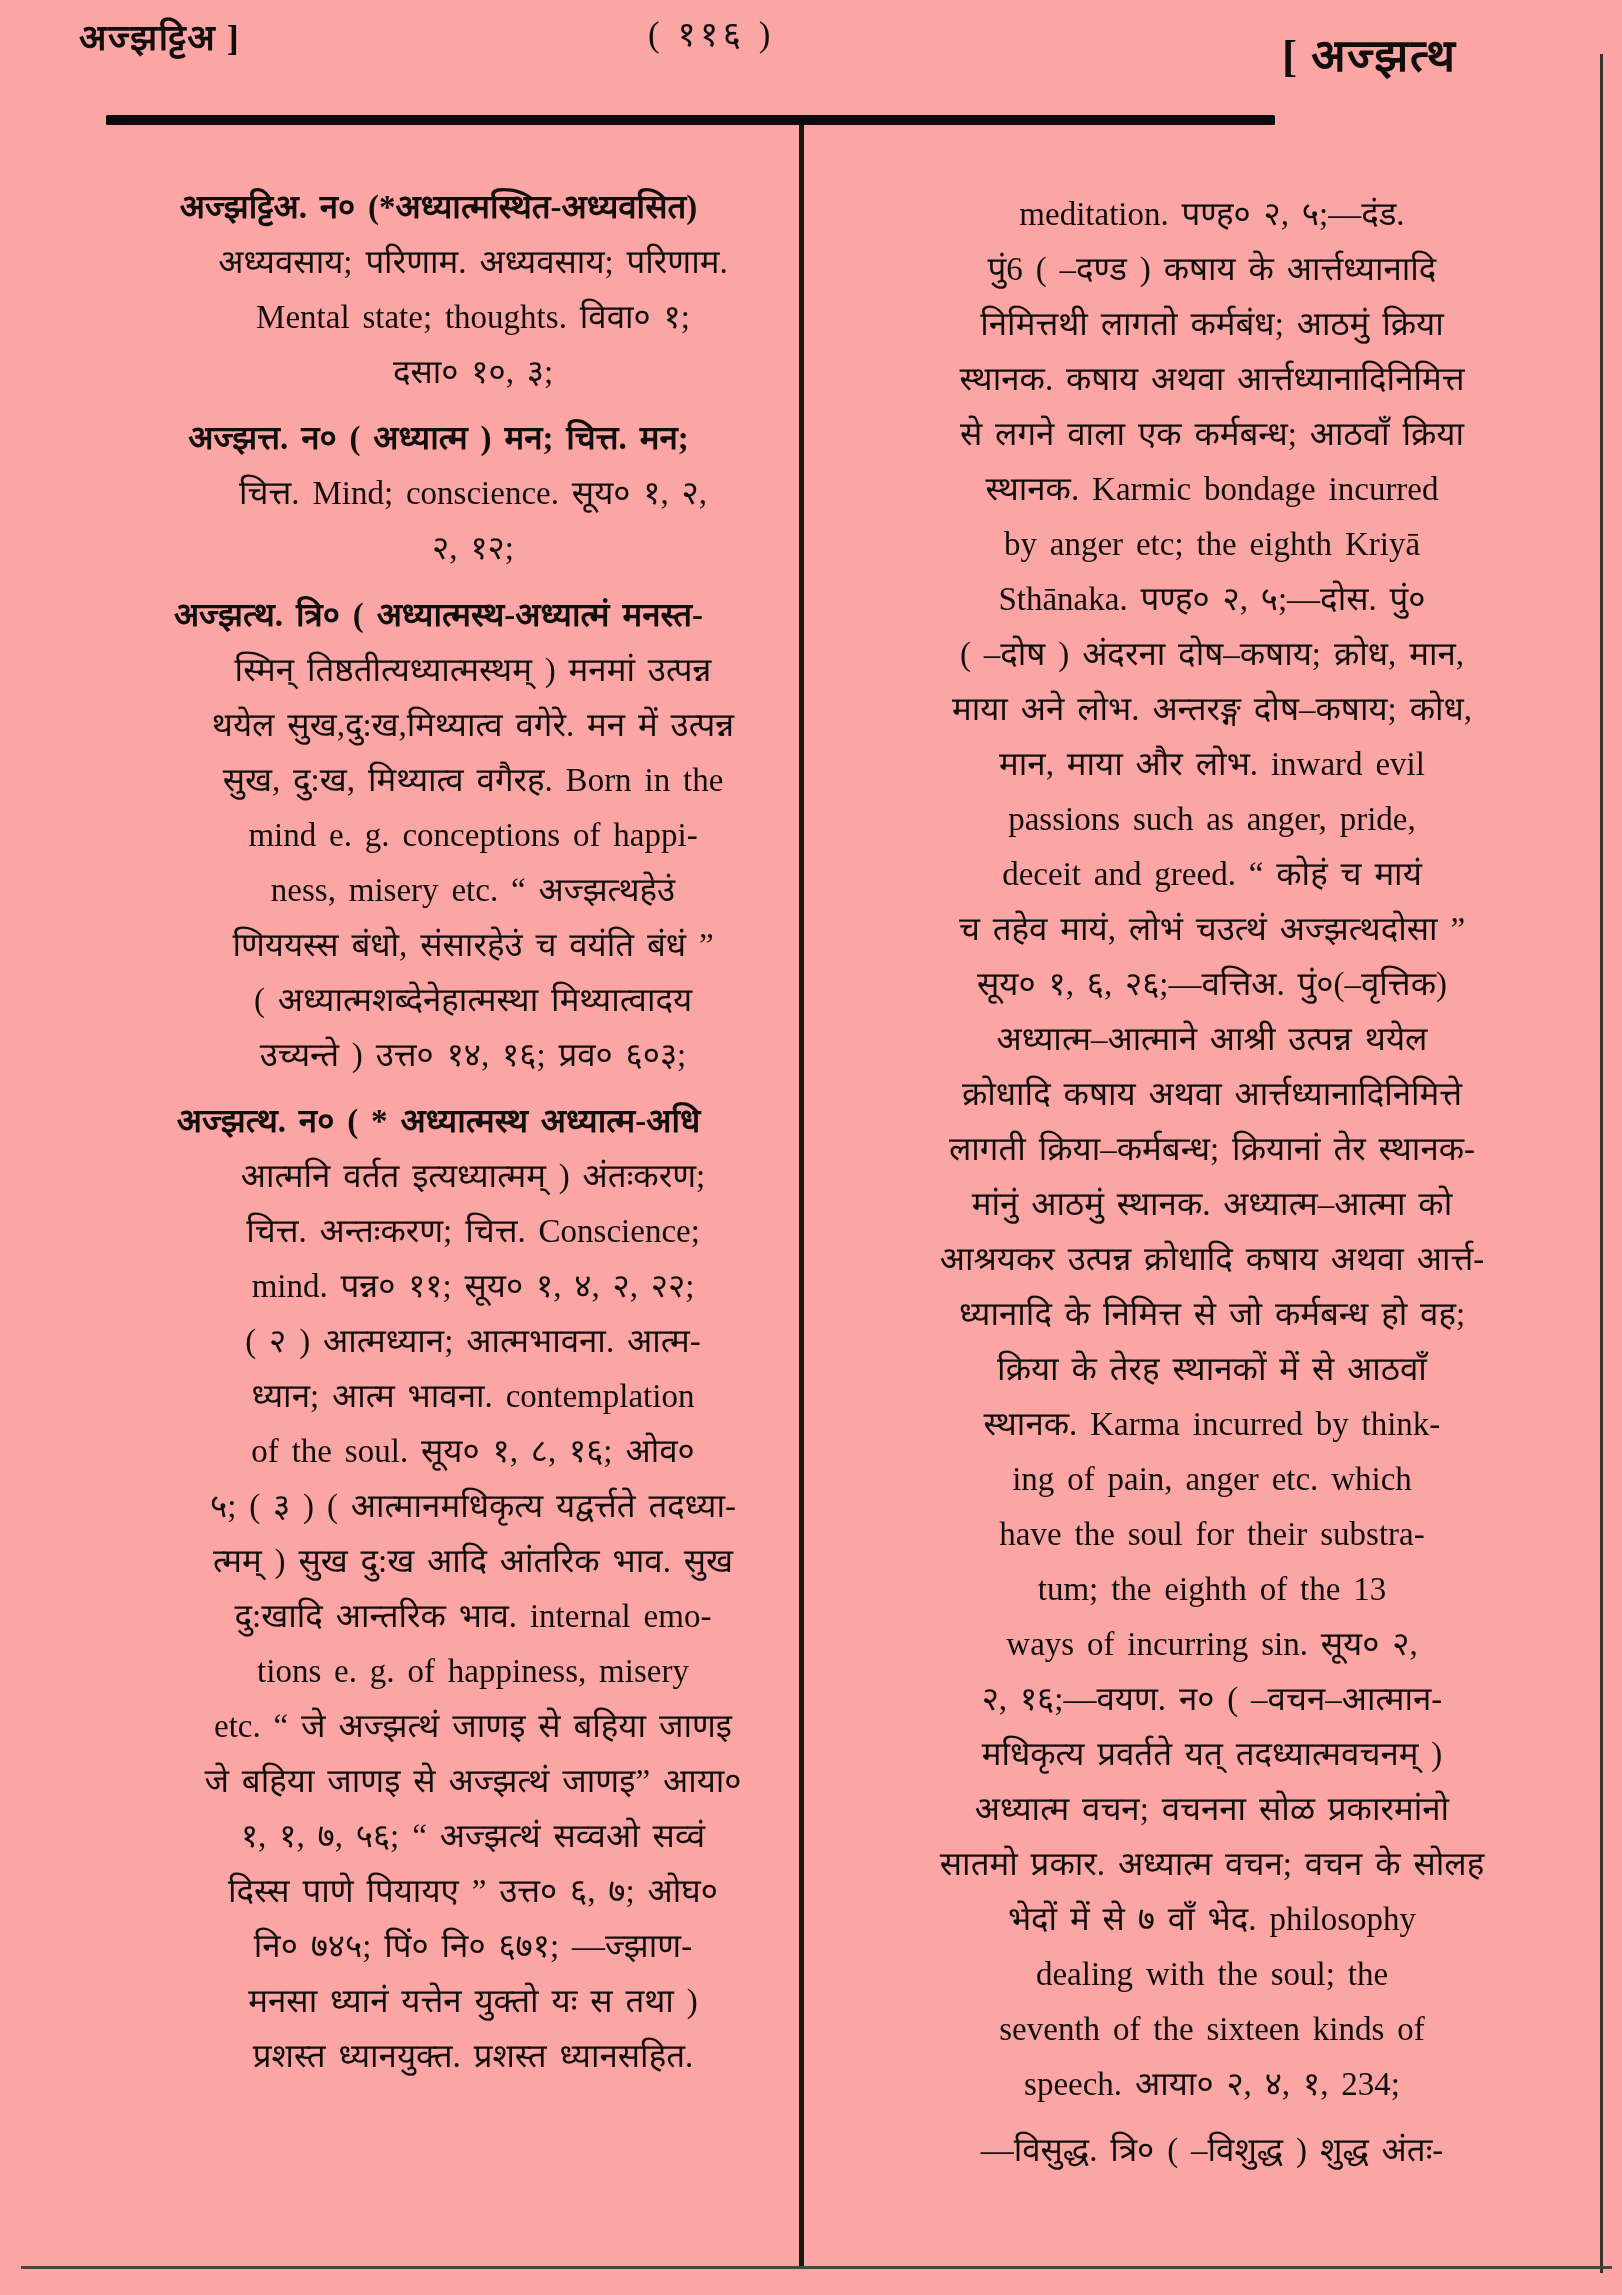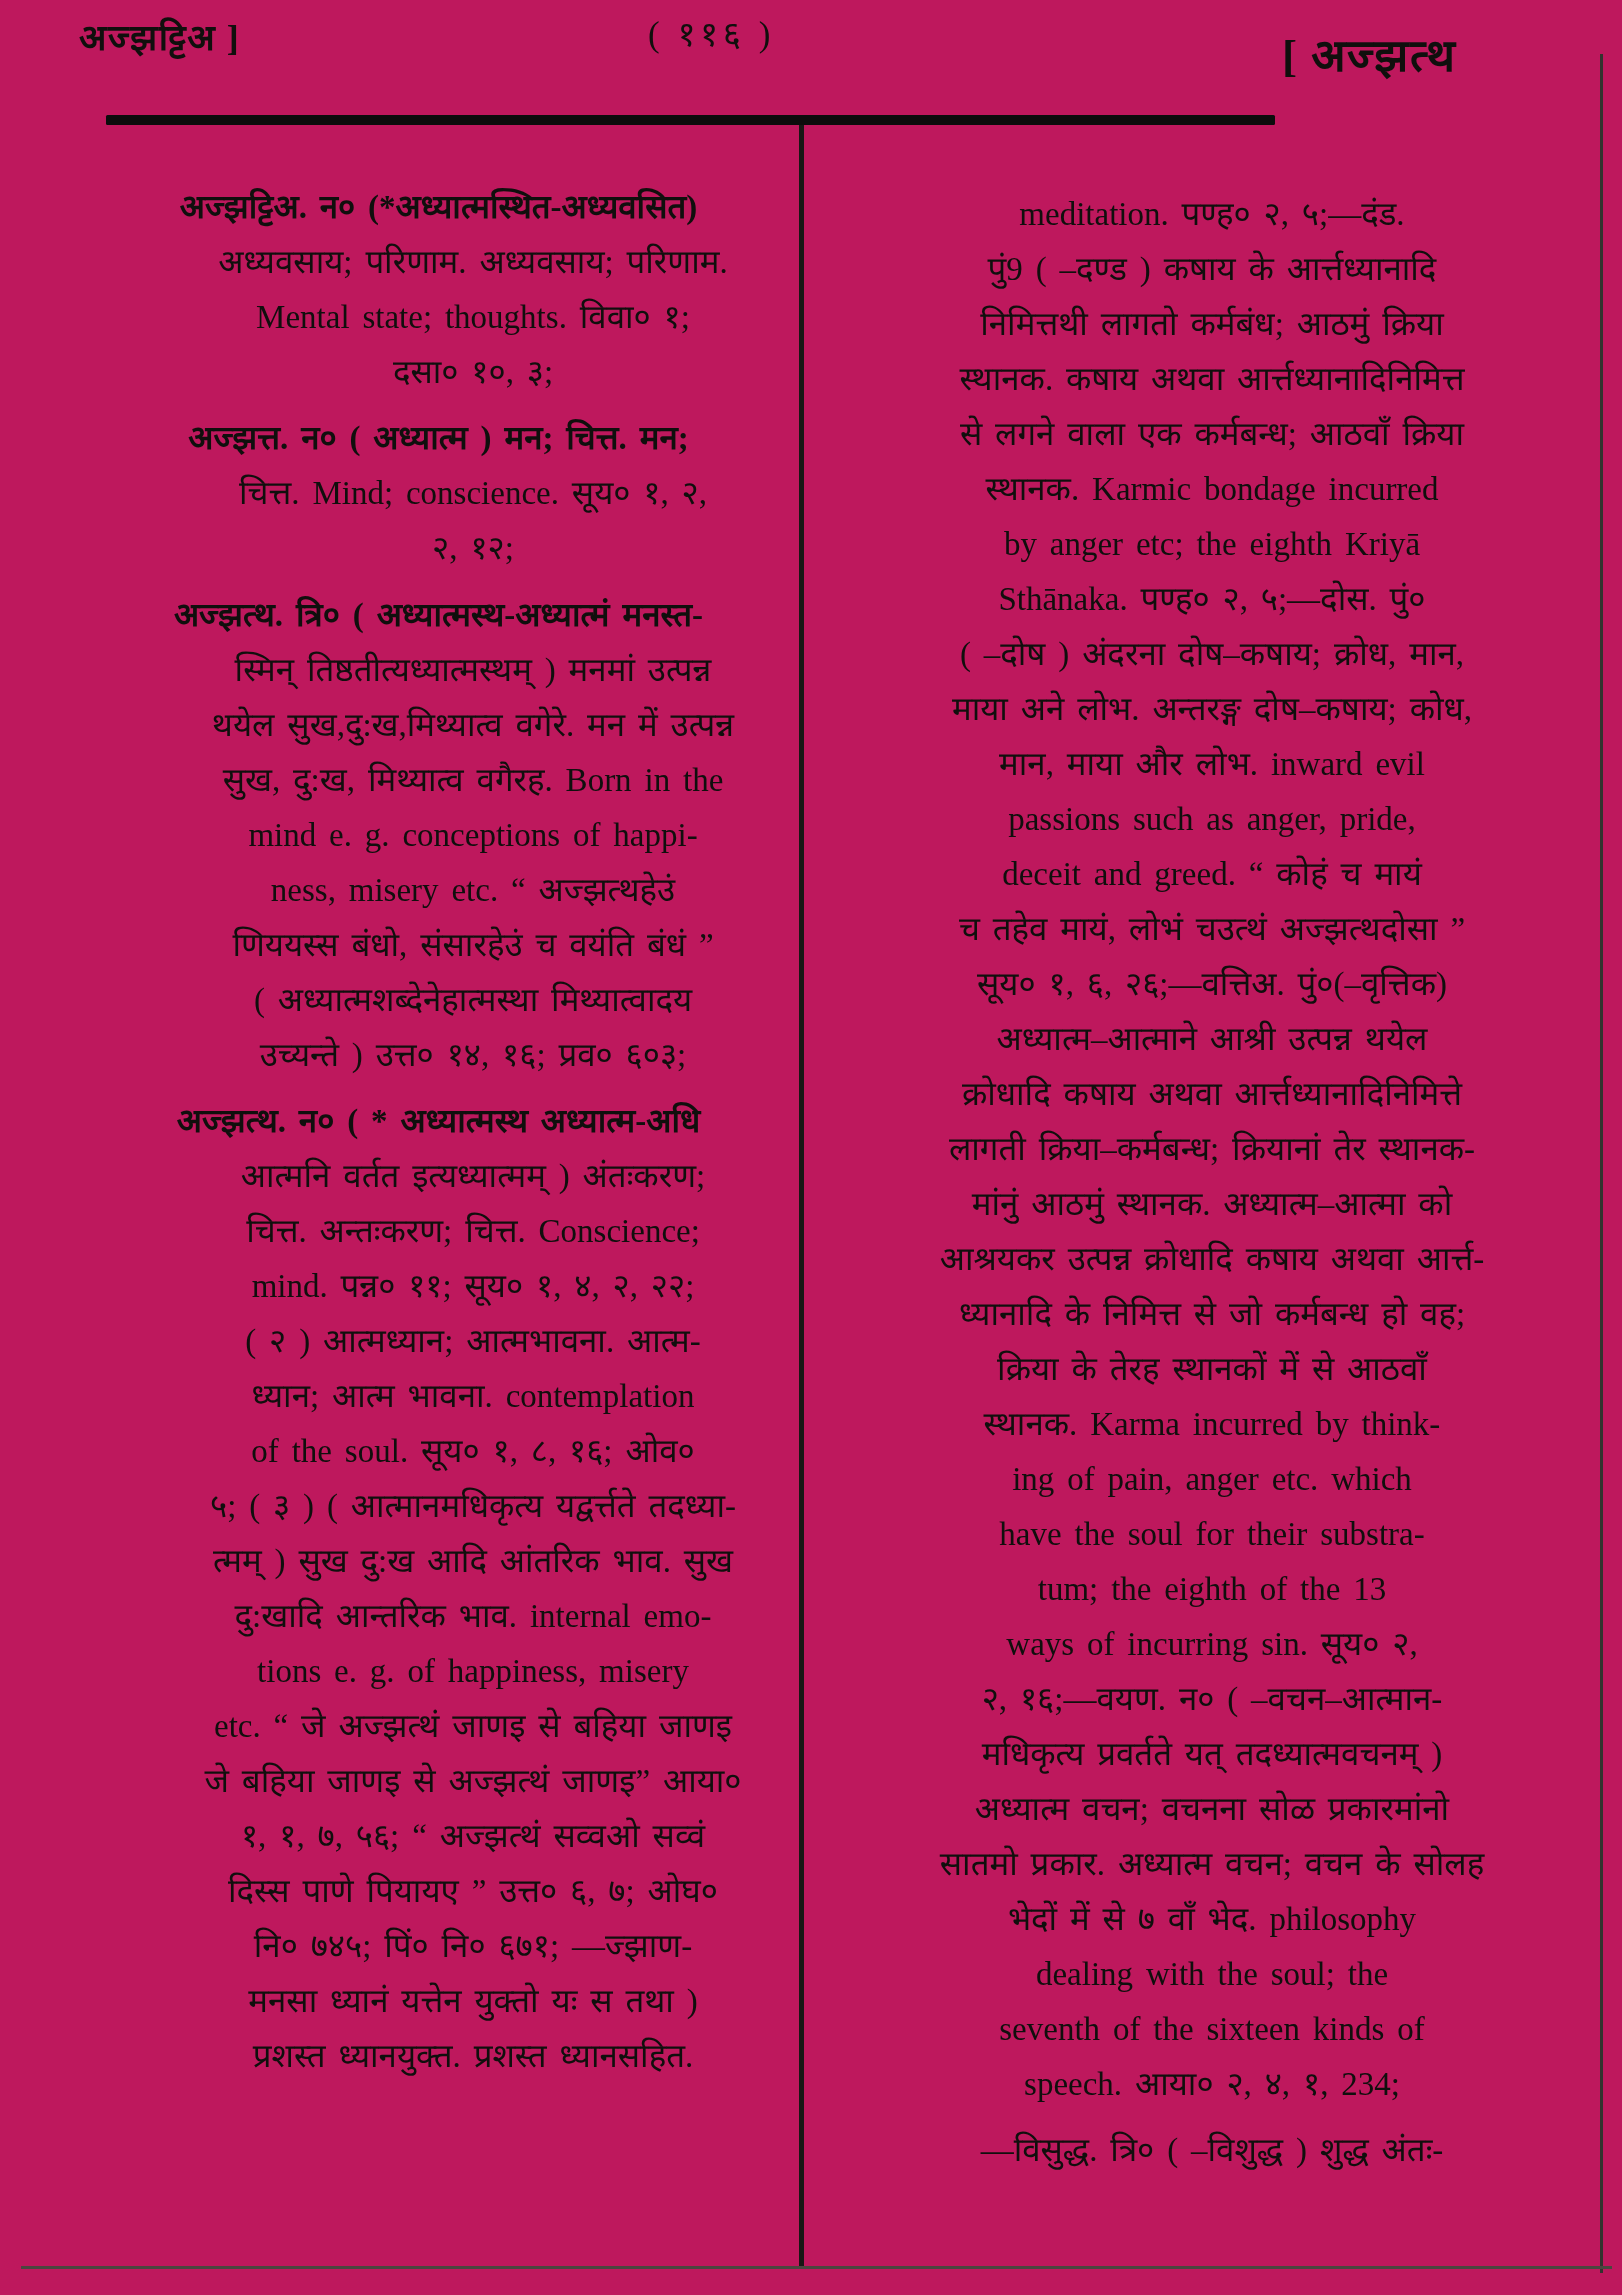--- a/index.html
+++ b/index.html
@@ -1,19 +1,19 @@
 <!DOCTYPE html>
 <html style="font-size:12px"><head>
 <meta charset="utf-8">
 <style>
   html,body{margin:0;padding:0;background:#d8d6d0;}
   .page{
     position:relative;
     width:1623px;height:2295px;
-    background:#be185d;
+    background:#fca5a5;
     font-family:"Liberation Serif","DejaVu Serif",serif;
     color:#100f0d;
     overflow:hidden;
   }
   .hdr{position:absolute;font-weight:bold;}
   .hdr-left{left:79px;top:12px;font-size:36px;letter-spacing:1.5px;}
   .hdr-center{left:648px;top:9px;font-size:35px;font-weight:normal;letter-spacing:4.5px;text-align:right;}
   .hdr-right{left:1282px;top:22.6px;font-size:45px;letter-spacing:1.5px;}
   .rule-top{position:absolute;left:106px;top:115px;width:1169px;height:9.8px;background:#0c0c0c;border-radius:1.5px;}
   .col-divider{position:absolute;left:799px;top:125px;width:5.3px;height:2142px;background:#181714;}
@@ -93,21 +93,21 @@
         <div class="line indent">नि० ७४५; पिं० नि० ६७१; —ज्झाण-</div>
         <div class="line indent">मनसा ध्यानं यत्तेन युक्तो यः स तथा )</div>
         <div class="line indent">प्रशस्त ध्यानयुक्त. प्रशस्त ध्यानसहित.</div>
       </div>
   </div>
 
   <div class="col col-right">
     <div class="para">
 
     <div class="line">meditation. पण्ह० २, ५;—दंड.</div>
-        <div class="line">पुं9 ( –दण्ड ) कषाय के आर्त्तध्यानादि</div>
+        <div class="line">पुं6 ( –दण्ड ) कषाय के आर्त्तध्यानादि</div>
         <div class="line">निमित्तथी लागतो कर्मबंध; आठमुं क्रिया</div>
         <div class="line">स्थानक. कषाय अथवा आर्त्तध्यानादिनिमित्त</div>
         <div class="line">से लगने वाला एक कर्मबन्ध; आठवाँ क्रिया</div>
         <div class="line">स्थानक. Karmic bondage incurred</div>
         <div class="line">by anger etc; the eighth Kriyā</div>
         <div class="line">Sthānaka. पण्ह० २, ५;—दोस. पुं०</div>
         <div class="line">( –दोष ) अंदरना दोष–कषाय; क्रोध, मान,</div>
         <div class="line">माया अने लोभ. अन्तरङ्ग दोष–कषाय; कोध,</div>
         <div class="line">मान, माया और लोभ. inward evil</div>
         <div class="line">passions such as anger, pride,</div>

